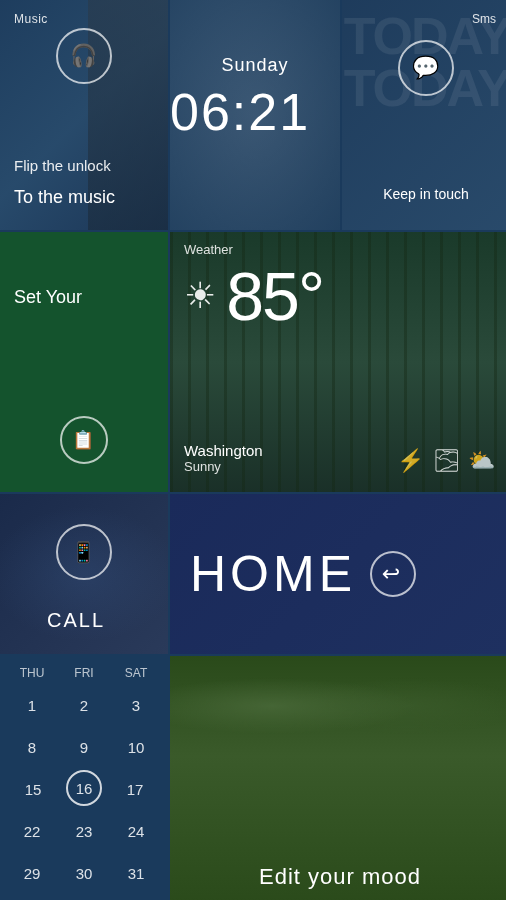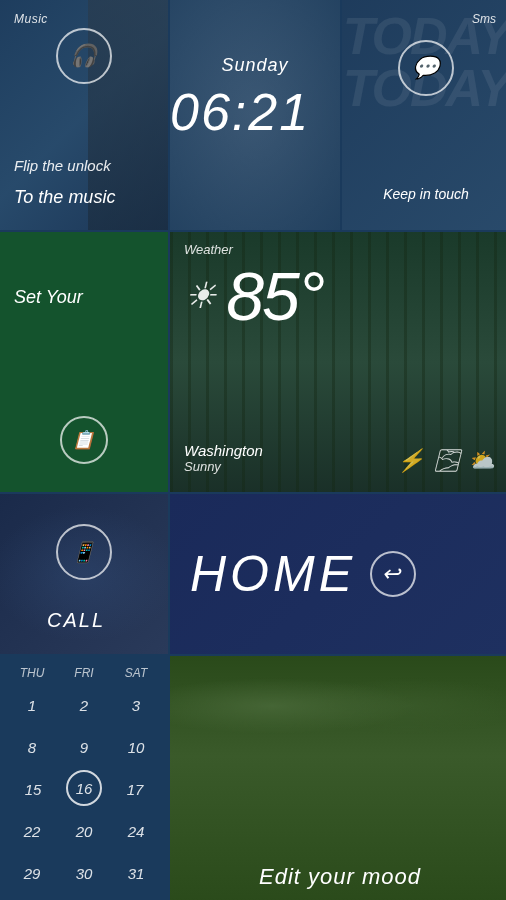--- a/index.html
+++ b/index.html
@@ -17,21 +17,20 @@
       height: 900px;
       grid-template-columns: 168px 170px 168px;
       grid-template-rows: 230px 260px 160px 250px;
       gap: 2px;
     }
 
     .tile {
       position: relative;
       overflow: hidden;
       color: white;
-      font-style: italic;
     }
 
     
     .tile-music {
       background: #1e4a6e;
       grid-column: 1;
       grid-row: 1;
     }
     .tile-clock {
       background: #2a5a80;
@@ -552,21 +551,21 @@
       <div class="cal-cell">9</div>
       <div class="cal-cell">10</div>
     </div>
     <div class="cal-row">
       <div class="cal-cell">15</div>
       <div class="cal-cell today">16</div>
       <div class="cal-cell">17</div>
     </div>
     <div class="cal-row">
       <div class="cal-cell">22</div>
-      <div class="cal-cell">20</div>
+      <div class="cal-cell">23</div>
       <div class="cal-cell">24</div>
     </div>
     <div class="cal-row">
       <div class="cal-cell">29</div>
       <div class="cal-cell">30</div>
       <div class="cal-cell">31</div>
     </div>
   </div>
 
   <div class="tile tile-mood">

